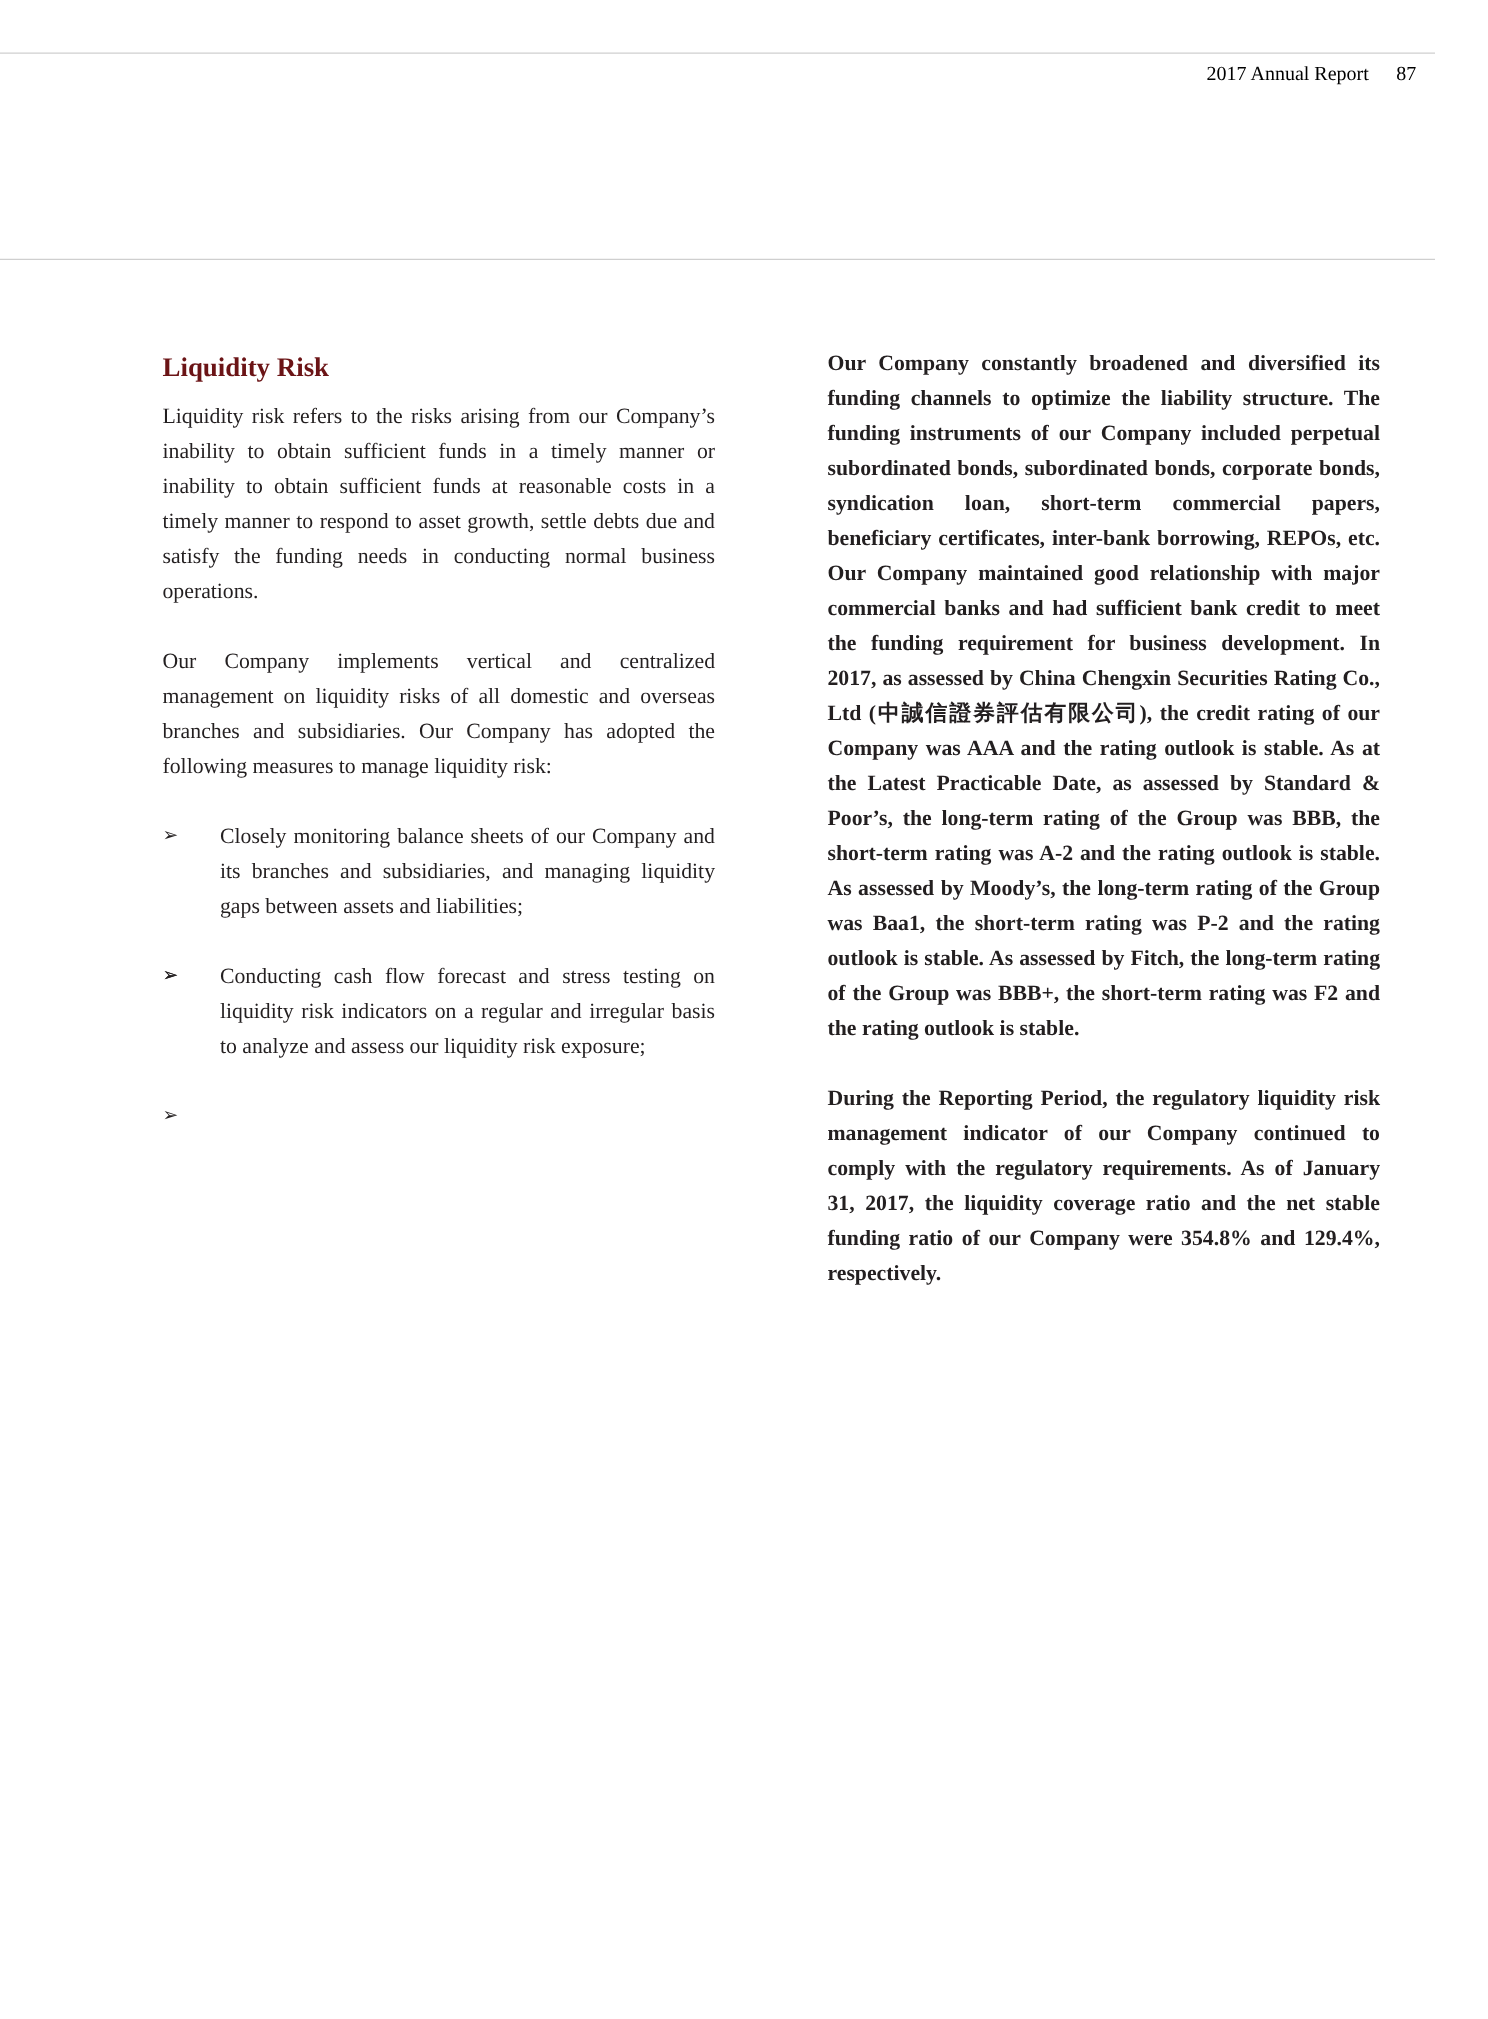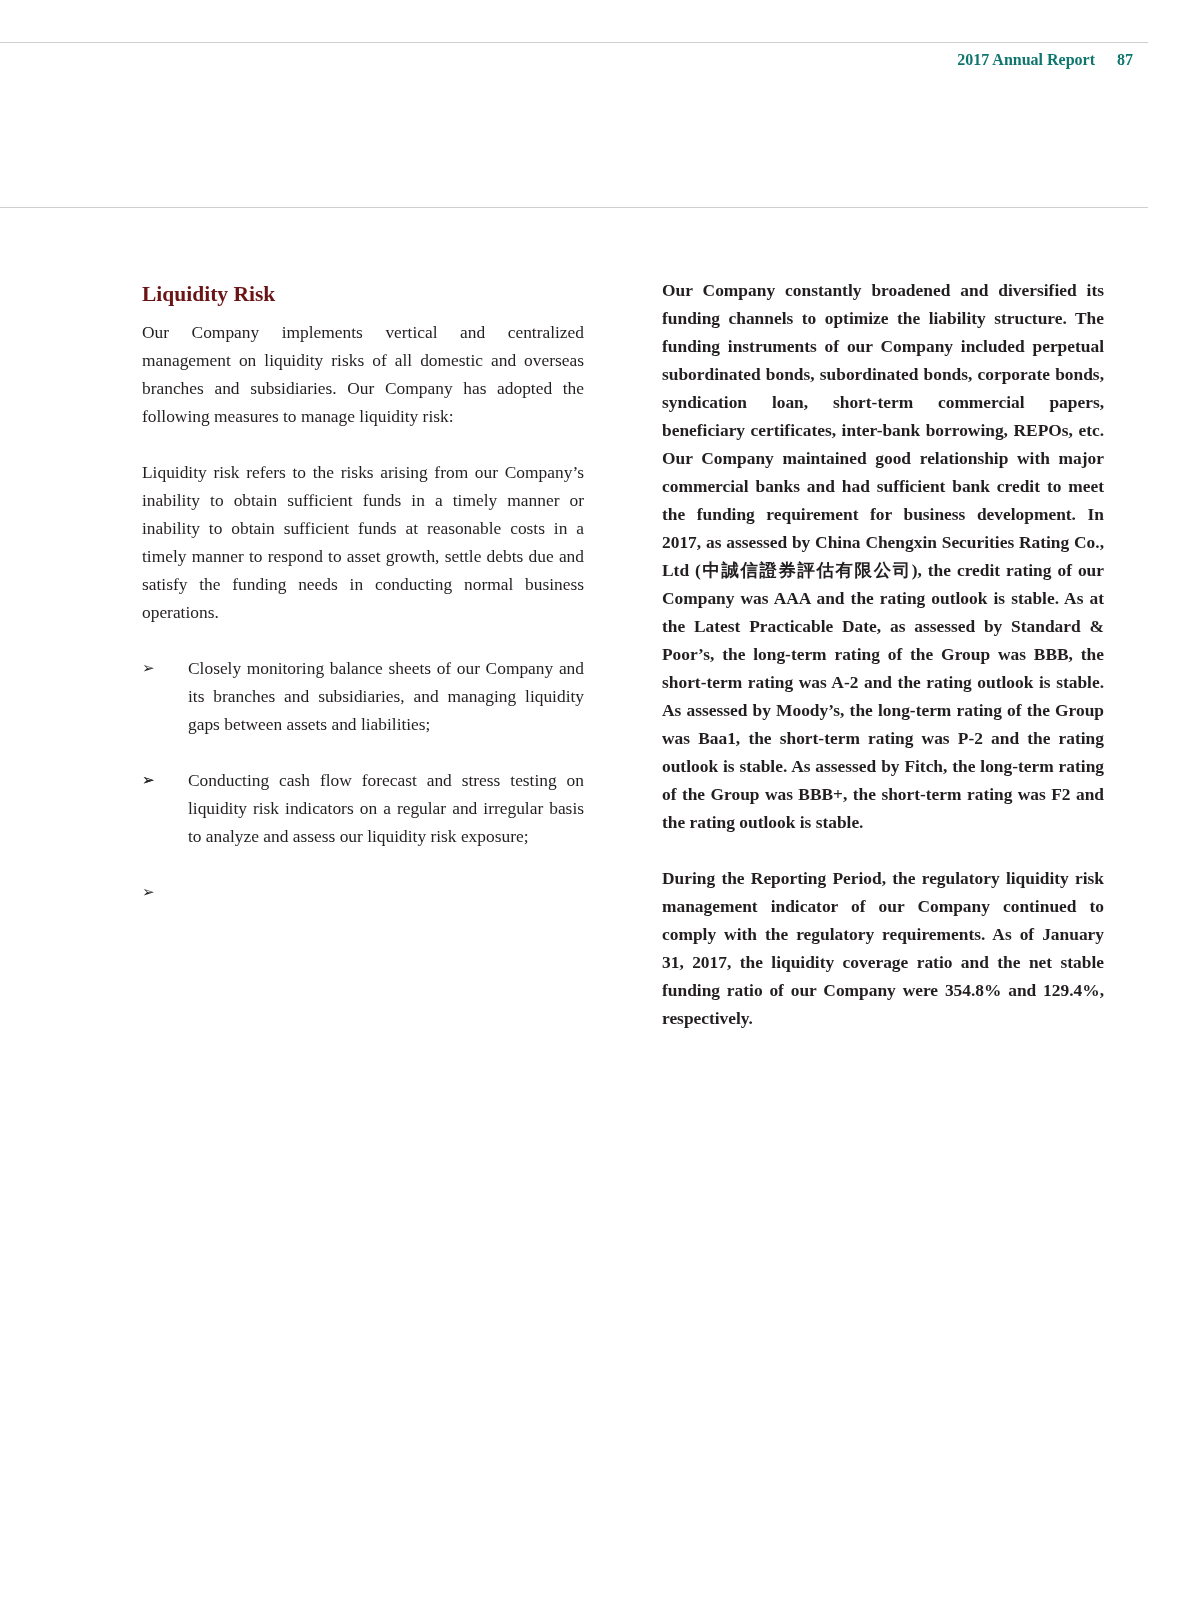--- a/index.html
+++ b/index.html
@@ -1,48 +1,48 @@
 <!DOCTYPE html>
 <html><head>
   <meta charset="utf-8">
   <style>
     html, body { margin: 0; padding: 0; background: #ffffff; }
     body { width: 1190px; height: 1615px; position: relative; overflow: hidden;
            font-family: "Liberation Serif", "DejaVu Serif", serif; color: #231f20; }
     .rule { position: absolute; left: 0; width: 1148px; height: 1px; background: #cfcfcf; }
     .rule.top { top: 42px; }
     .rule.mid { top: 207px; }
-    .running-head { position: absolute; top: 51px; right: 57px; font-size: 16px; color: #0f766e;
-                    white-space: nowrap; font-weight: bold; }
+    .running-head { position: absolute; top: 51px; right: 57px; font-size: 16px; color: #000000;
+                    white-space: nowrap; }
     .running-head .page-num { margin-left: 22px; }
     .col { position: absolute; top: 276px; width: 442px; font-size: 17.4px; line-height: 28px;
            text-align: justify; }
-    .col.left { left: 142px; }
+    .col.left { left: 130px; }
     .col.right { left: 662px; font-weight: bold; }
     .heading { color: #6b1416; font-weight: bold; font-size: 21.5px; line-height: 28px;
                margin: 4px 0 10px 0; }
     p { margin: 0 0 28px 0; }
     ul.bullets { list-style: none; margin: 0; padding: 0; }
     ul.bullets li { position: relative; padding-left: 46px; margin-bottom: 28px; text-align: justify; }
     ul.bullets li .arrow { position: absolute; left: 0; top: 0; font-family: "DejaVu Sans", sans-serif;
                            font-size: 15px; }
   </style>
 </head>
 <body>
 
 <div class="rule top"></div>
 <div class="running-head">
   <span>2017 Annual Report</span><span class="page-num">87</span>
 </div>
 <div class="rule mid"></div>
 
 <div class="col left">
   <div class="heading">Liquidity Risk</div>
+  <p>Liquidity risk refers to the risks arising from our Company’s inability to obtain sufficient funds in a timely manner or inability to obtain sufficient funds at reasonable costs in a timely manner to respond to asset growth, settle debts due and satisfy the funding needs in conducting normal business operations.</p>
   <p>Our Company implements vertical and centralized management on liquidity risks of all domestic and overseas branches and subsidiaries. Our Company has adopted the following measures to manage liquidity risk:</p>
-  <p>Liquidity risk refers to the risks arising from our Company’s inability to obtain sufficient funds in a timely manner or inability to obtain sufficient funds at reasonable costs in a timely manner to respond to asset growth, settle debts due and satisfy the funding needs in conducting normal business operations.</p>
   <ul class="bullets">
     <li>
       <span class="arrow">➢</span>
       <span>Closely monitoring balance sheets of our Company and its branches and subsidiaries, and managing liquidity gaps between assets and liabilities;</span>
     </li>
     <li>
       <span class="arrow">➢</span>
     </li>
     <li>
       <span class="arrow">➢</span>

